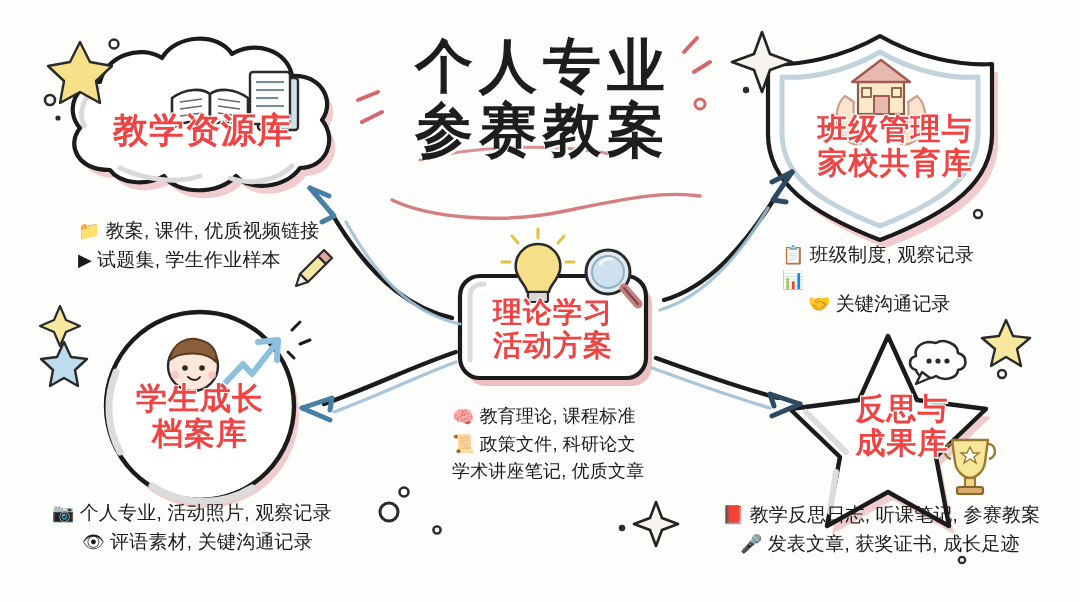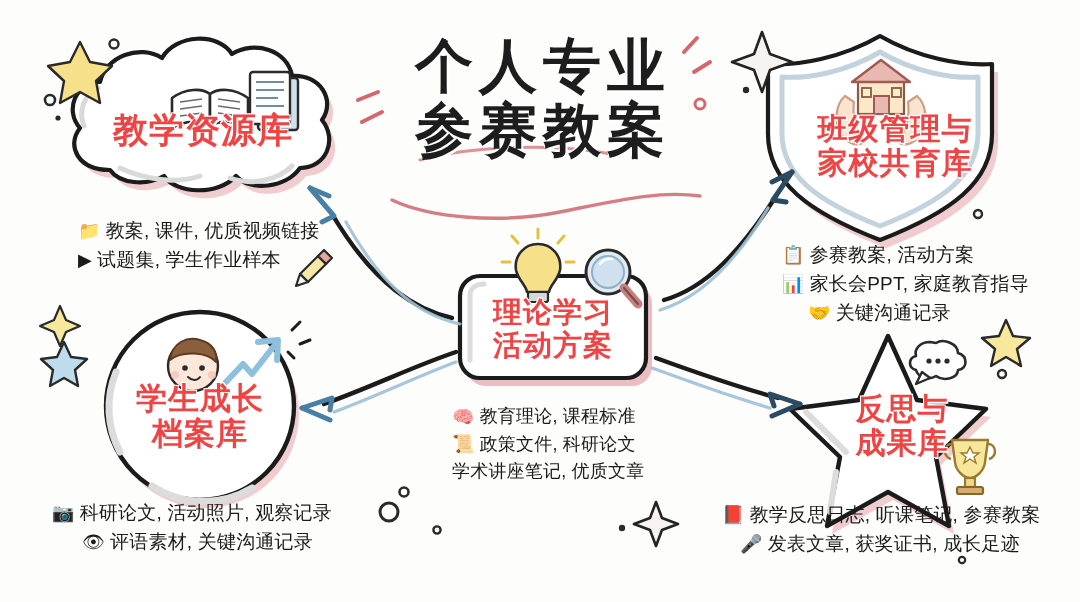--- a/index.html
+++ b/index.html
@@ -353,36 +353,35 @@
       </div>
       <div class="bullet-row r2">
         <span class="ico">▶</span>
         <span class="txt">试题集, 学生作业样本</span>
       </div>
     </div>
 
     <div class="bullets" id="bullets-shield">
       <div class="bullet-row r1">
         <span class="ico">📋</span>
-        <span class="txt">参赛教案, 活动方案</span>
+        <span class="txt">班级制度, 观察记录</span>
       </div>
       <div class="bullet-row r2">
         <span class="ico">📊</span>
-        <span class="txt">家长会PPT, 家庭教育指导</span>
       </div>
       <div class="bullet-row r3">
         <span class="ico">🤝</span>
         <span class="txt">关键沟通记录</span>
       </div>
     </div>
 
     <div class="bullets" id="bullets-circle">
       <div class="bullet-row r1">
         <span class="ico">📷</span>
-        <span class="txt">科研论文, 活动照片, 观察记录</span>
+        <span class="txt">个人专业, 活动照片, 观察记录</span>
       </div>
       <div class="bullet-row r2">
         <span class="ico">👁</span>
         <span class="txt">评语素材, 关键沟通记录</span>
       </div>
     </div>
 
     <div class="bullets" id="bullets-star">
       <div class="bullet-row r1">
         <span class="ico">📕</span>

